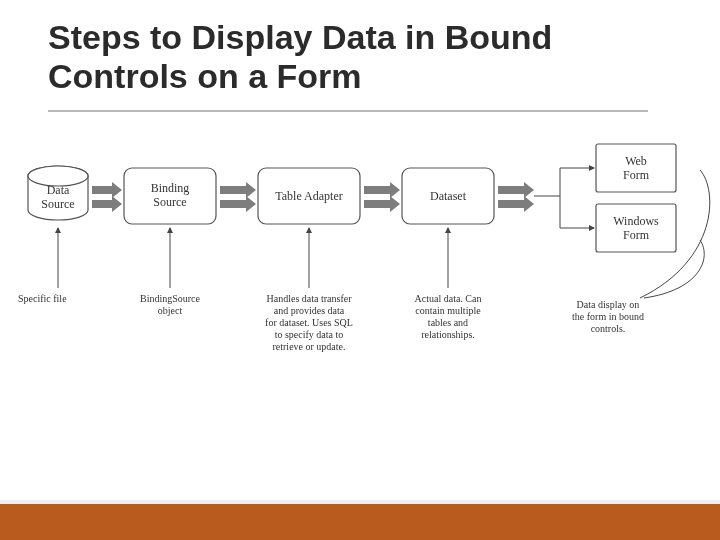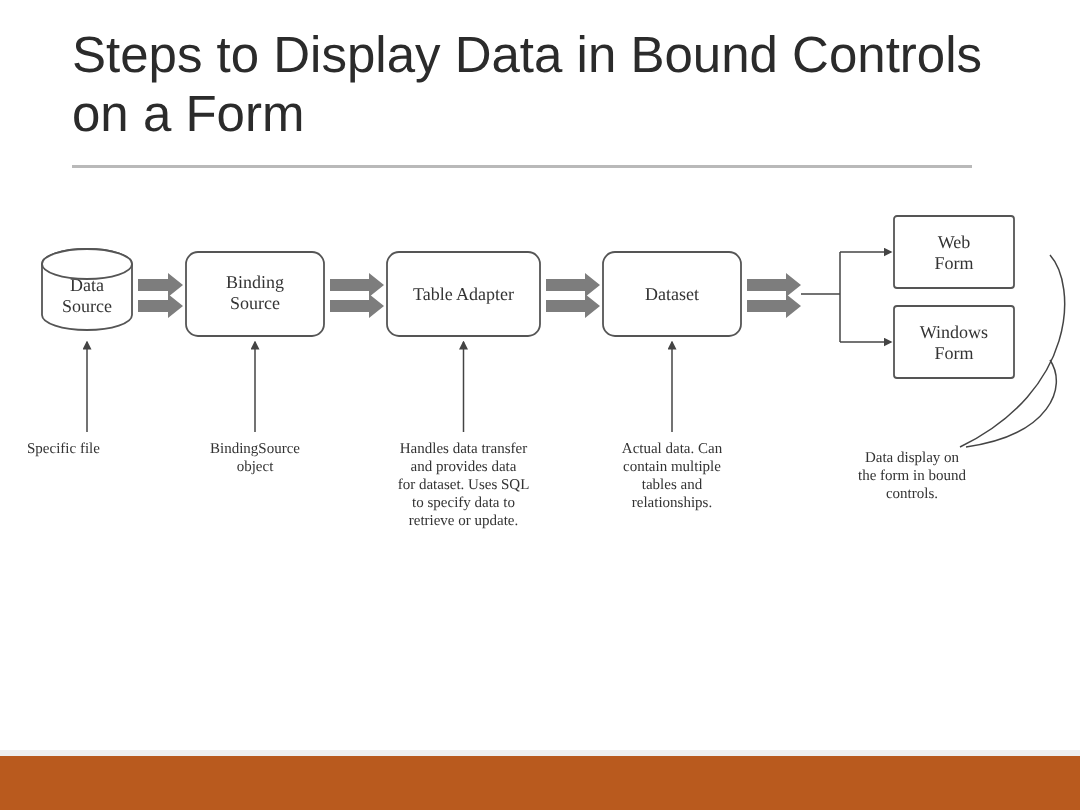--- a/index.html
+++ b/index.html
@@ -1,17 +1,17 @@
 <!DOCTYPE html>
 <html><head>
 <meta charset="utf-8">
 <style>
   html,body{margin:0;padding:0;width:720px;height:540px;background:#fff;font-family:"Segoe UI",Arial,sans-serif;color:#222;overflow:hidden}
   .slide{position:relative;width:720px;height:540px}
-  .title{position:absolute;left:48px;top:18px;right:40px;font-size:34px;font-weight:400;line-height:1.15;color:#2b2b2b}
+  .title{position:absolute;left:48px;top:18px;right:40px;font-size:34px;font-weight:700;line-height:1.15;color:#2b2b2b}
   .title-rule{position:absolute;left:48px;top:110px;width:600px;height:2px;background:#b9b9b9}
   .diagram{position:absolute;left:0;top:140px;width:720px;height:290px}
   .footer{position:absolute;left:0;bottom:0;width:720px;height:36px}
   .footer .bar1{position:absolute;left:0;bottom:36px;width:720px;height:4px;background:#efefef}
   .footer .bar2{position:absolute;left:0;bottom:0;width:720px;height:36px;background:#b95a1e}
   
   .nodeLabel{font-family:"Times New Roman",serif;font-size:12px;fill:#333;text-anchor:middle}
   .caption{font-family:"Times New Roman",serif;font-size:10px;fill:#333;text-anchor:middle}
   .captionL{font-family:"Times New Roman",serif;font-size:10px;fill:#333;text-anchor:start}
   .boxStroke{fill:#fff;stroke:#555;stroke-width:1.2}

